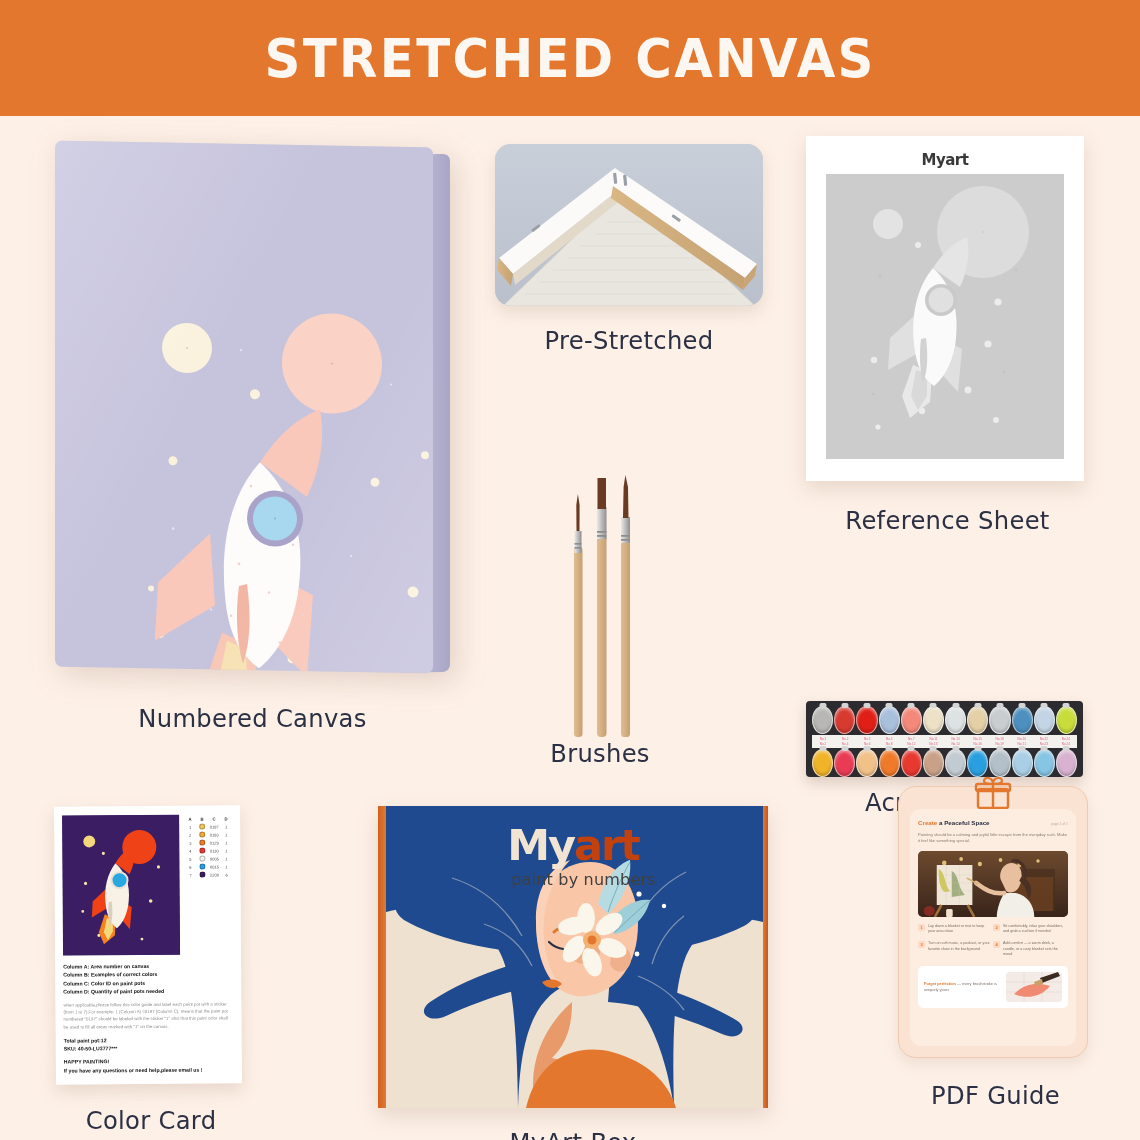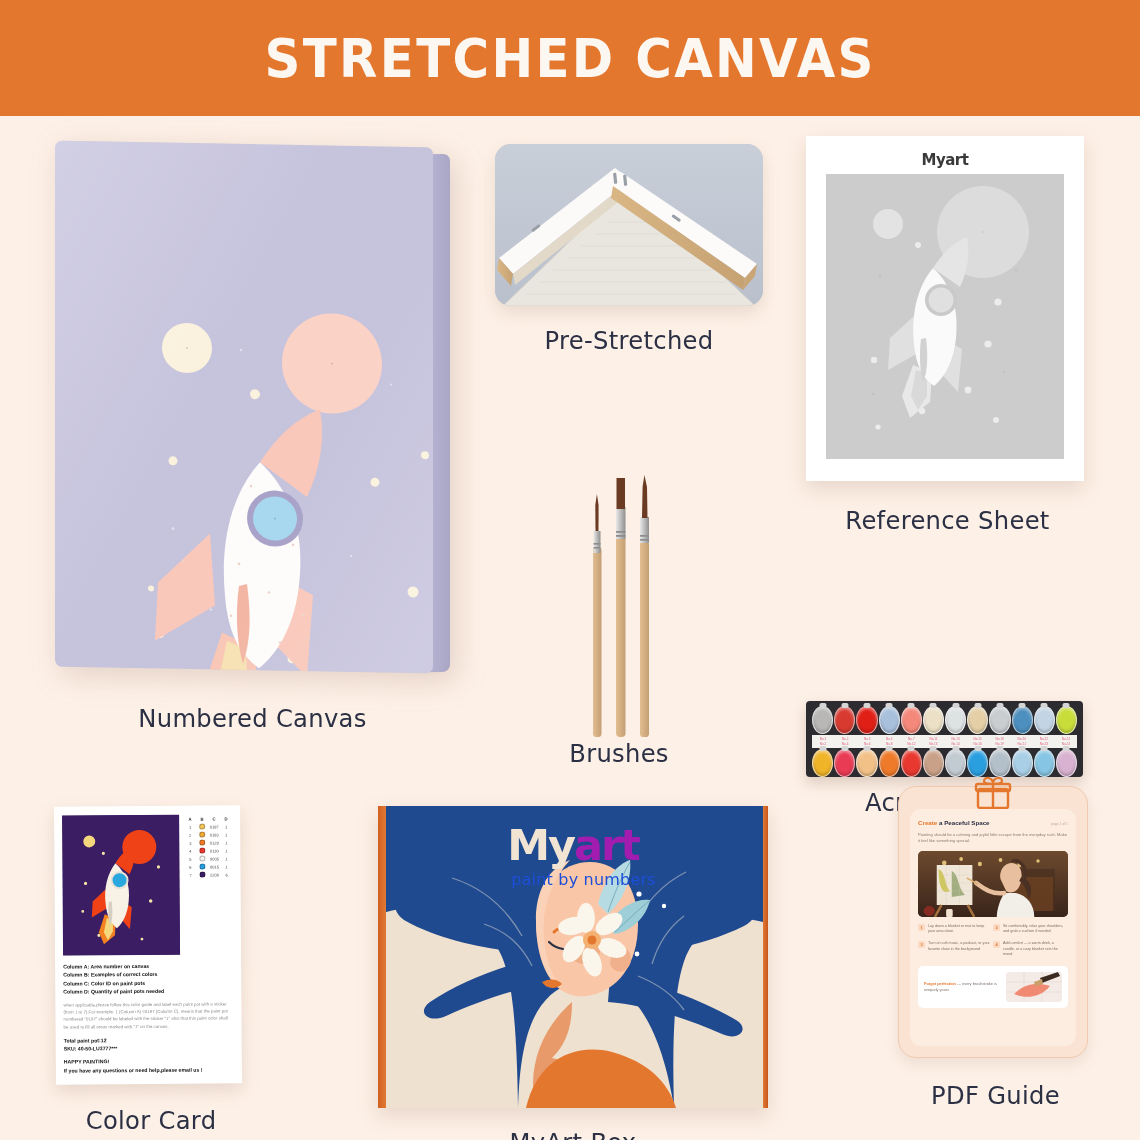--- a/index.html
+++ b/index.html
@@ -101,21 +101,21 @@
     line-height: 20px;
   }
   .sheet-art {
     position: absolute; left: 20px; top: 38px;
     width: 238px; height: 285px;
     background: #cccccc;
     overflow: hidden;
   }
 
   
-  #brushes-cell { left: 485px; top: 345px; width: 268px; height: 300px; }
+  #brushes-cell { left: 466px; top: 345px; width: 268px; height: 300px; }
   .brushes { position: relative; width: 268px; height: 290px; }
 
   
   #paints-cell { left: 806px; top: 440px; width: 283px; height: 210px; }
   .paint-tray {
     position: absolute; left: 0; top: 145px;
     width: 277px; height: 76px;
     background: #2b2b30;
     border-radius: 4px;
     box-shadow: 0 6px 13px rgba(150,120,110,.3);
@@ -209,24 +209,24 @@
   .box-logo {
     position: absolute; top: 16px; width: 100%; text-align: center;
     z-index: 5; pointer-events: none;
   }
   .logo-text {
     font-family: "DejaVu Sans", sans-serif;
     font-size: 43px; font-weight: 700; letter-spacing: -2px;
     line-height: 46px;
   }
   .logo-my { color: #f2e4d3; }
-  .logo-art { color: #a21caf; }
+  .logo-art { color: #c2410c; }
   .logo-sub {
     font-family: "DejaVu Sans", sans-serif;
-    color: #1d4ed8; font-size: 16px; font-weight: 400;
+    color: #404040; font-size: 16px; font-weight: 400;
     letter-spacing: .2px; margin-top: 2px; padding-left: 21px;
   }
 
   
   #pdf-cell { left: 898px; top: 670px; width: 195px; height: 334px; }
   .pdf-frame {
     width: 190px; height: 272px;
     background: #fae3d2;
     border: 1px solid #f0c9ae;
     border-radius: 18px;

